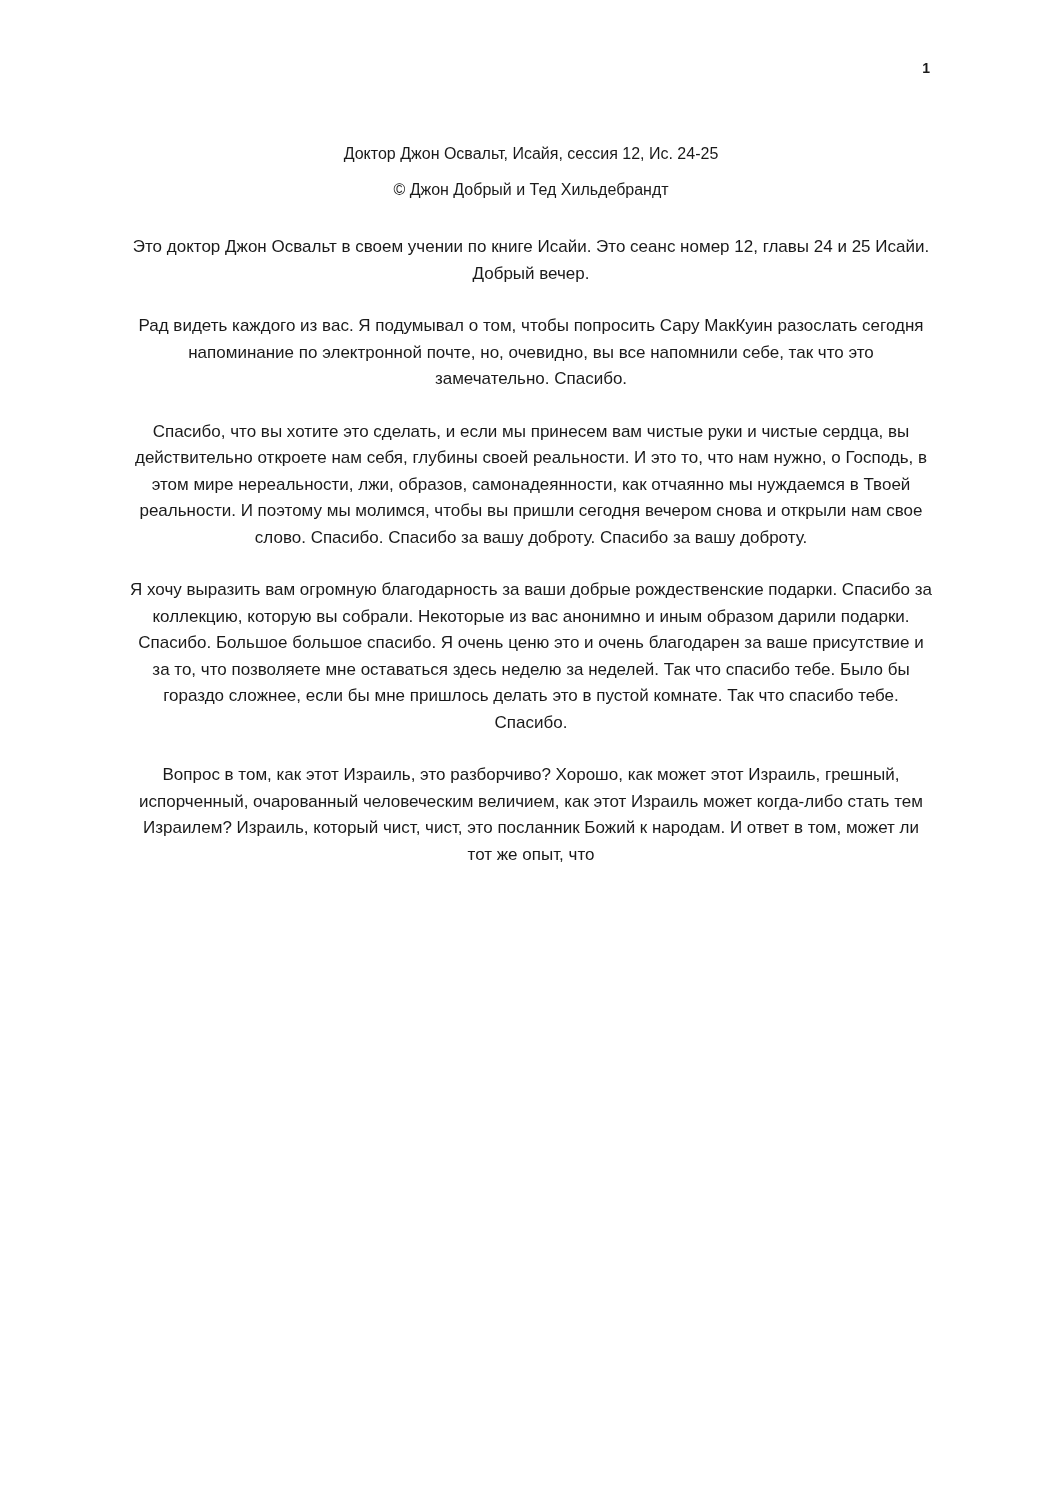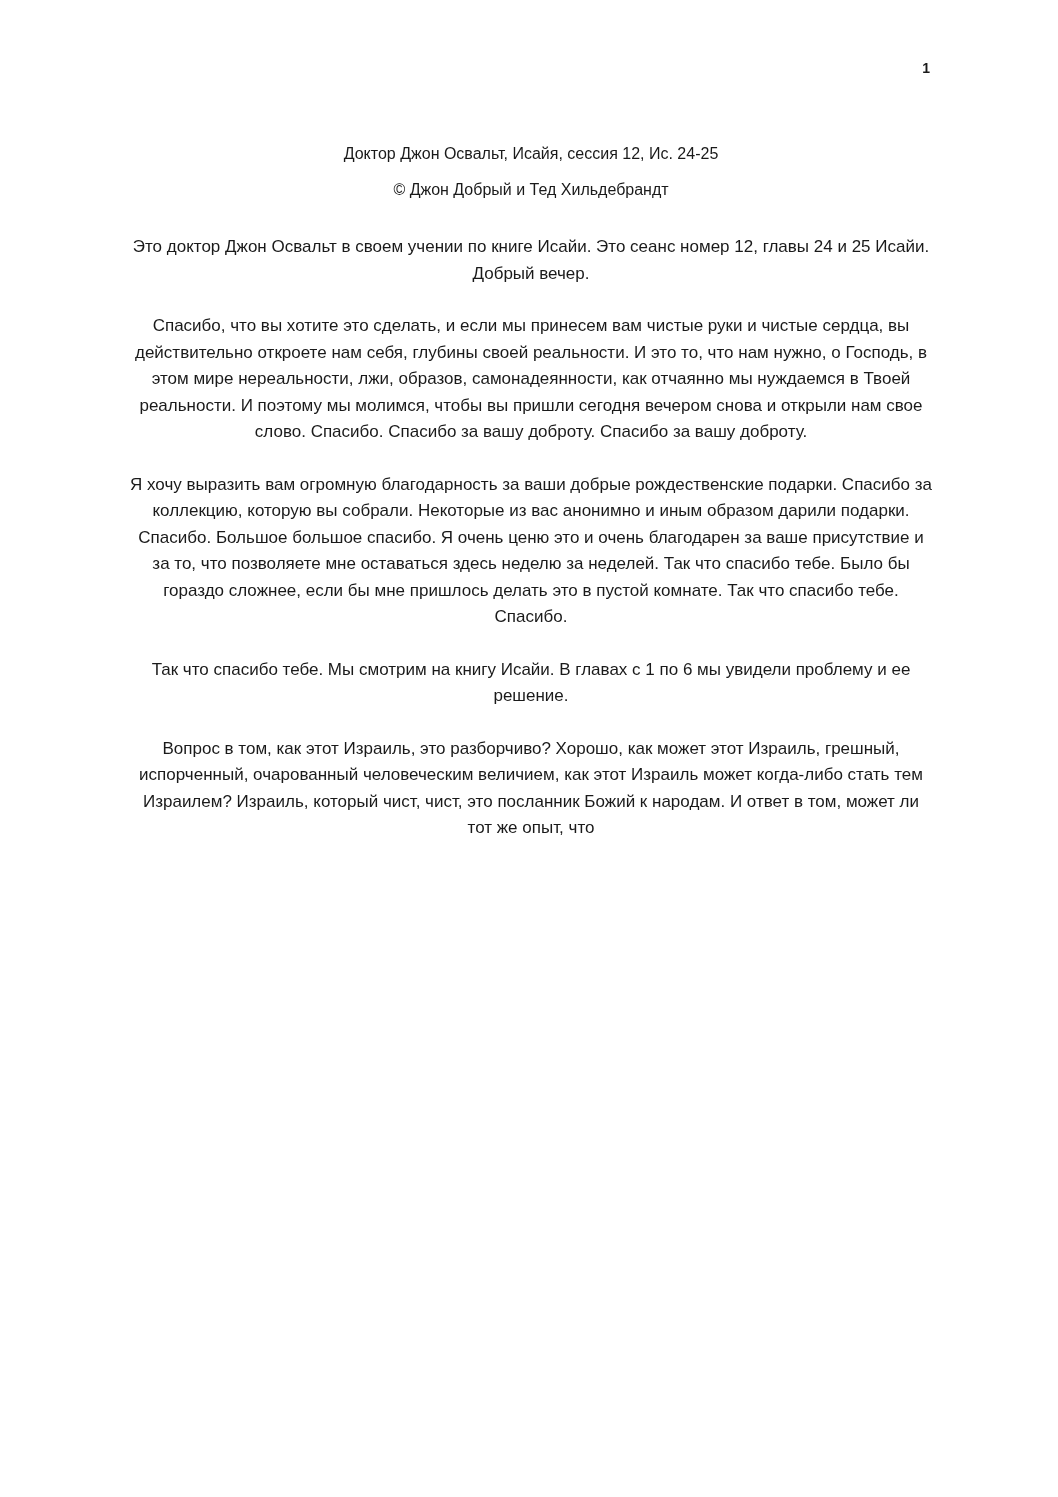--- a/index.html
+++ b/index.html
@@ -59,21 +59,21 @@
 
   <div class="content">
 
     <h1 class="doc-title">
       <span class="title-line">Доктор Джон Освальт, Исайя, сессия 12, Ис. 24-25</span>
       <span class="title-line">© Джон Добрый и Тед Хильдебрандт</span>
     </h1>
 
     <div class="body-text">
       <p>Это доктор Джон Освальт в своем учении по книге Исайи. Это сеанс номер 12, главы 24 и 25 Исайи. Добрый вечер.</p>
+      <p>Рад видеть каждого из вас. Я подумывал о том, чтобы попросить Сару МакКуин разослать сегодня напоминание по электронной почте, но, очевидно, вы все напомнили себе, так что это замечательно. Спасибо.</p>
       <p>Спасибо, что вы хотите это сделать, и если мы принесем вам чистые руки и чистые сердца, вы действительно откроете нам себя, глубины своей реальности. И это то, что нам нужно, о Господь, в этом мире нереальности, лжи, образов, самонадеянности, как отчаянно мы нуждаемся в Твоей реальности. И поэтому мы молимся, чтобы вы пришли сегодня вечером снова и открыли нам свое слово. Спасибо. Спасибо за вашу доброту. Спасибо за вашу доброту.</p>
       <p>Я хочу выразить вам огромную благодарность за ваши добрые рождественские подарки. Спасибо за коллекцию, которую вы собрали. Некоторые из вас анонимно и иным образом дарили подарки. Спасибо. Большое большое спасибо. Я очень ценю это и очень благодарен за ваше присутствие и за то, что позволяете мне оставаться здесь неделю за неделей. Так что спасибо тебе. Было бы гораздо сложнее, если бы мне пришлось делать это в пустой комнате. Так что спасибо тебе. Спасибо.</p>
-      <p>Так что спасибо тебе. Мы смотрим на книгу Исайи. В главах с 1 по 6 мы увидели проблему и ее решение.</p>
       <p>Вопрос в том, как этот Израиль, это разборчиво? Хорошо, как может этот Израиль, грешный, испорченный, очарованный человеческим величием, как этот Израиль может когда-либо стать тем Израилем? Израиль, который чист, чист, это посланник Божий к народам. И ответ в том, может ли тот же опыт, что</p>
     </div>
 
   </div>
 
 </div>
 
 </body></html>

